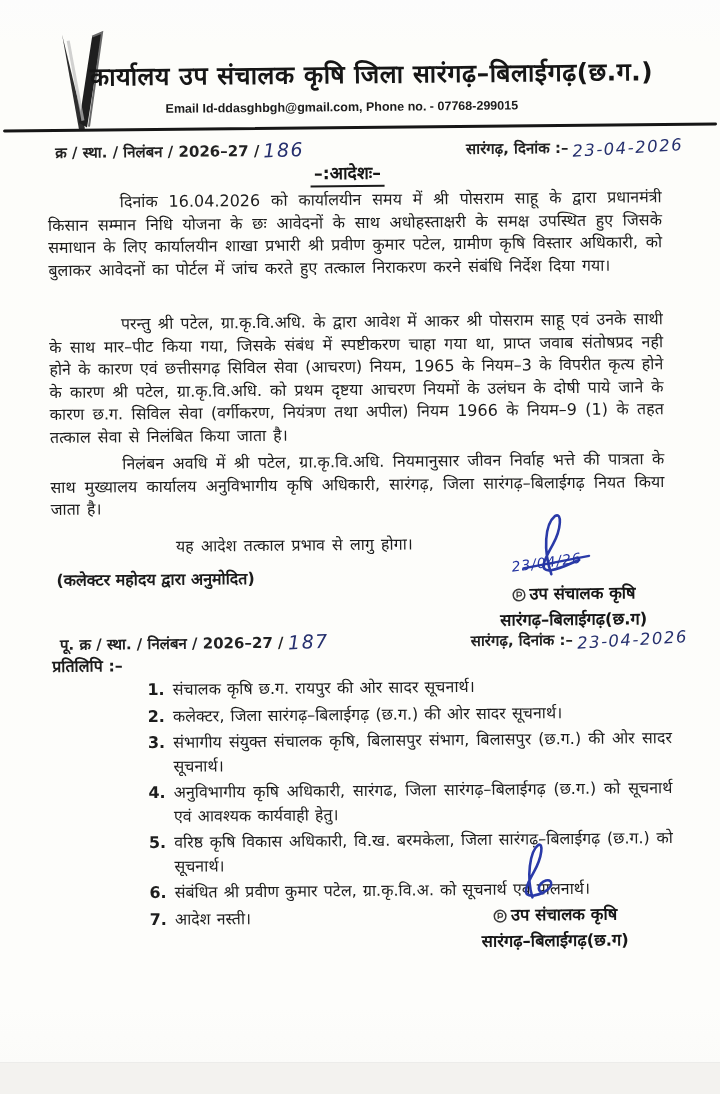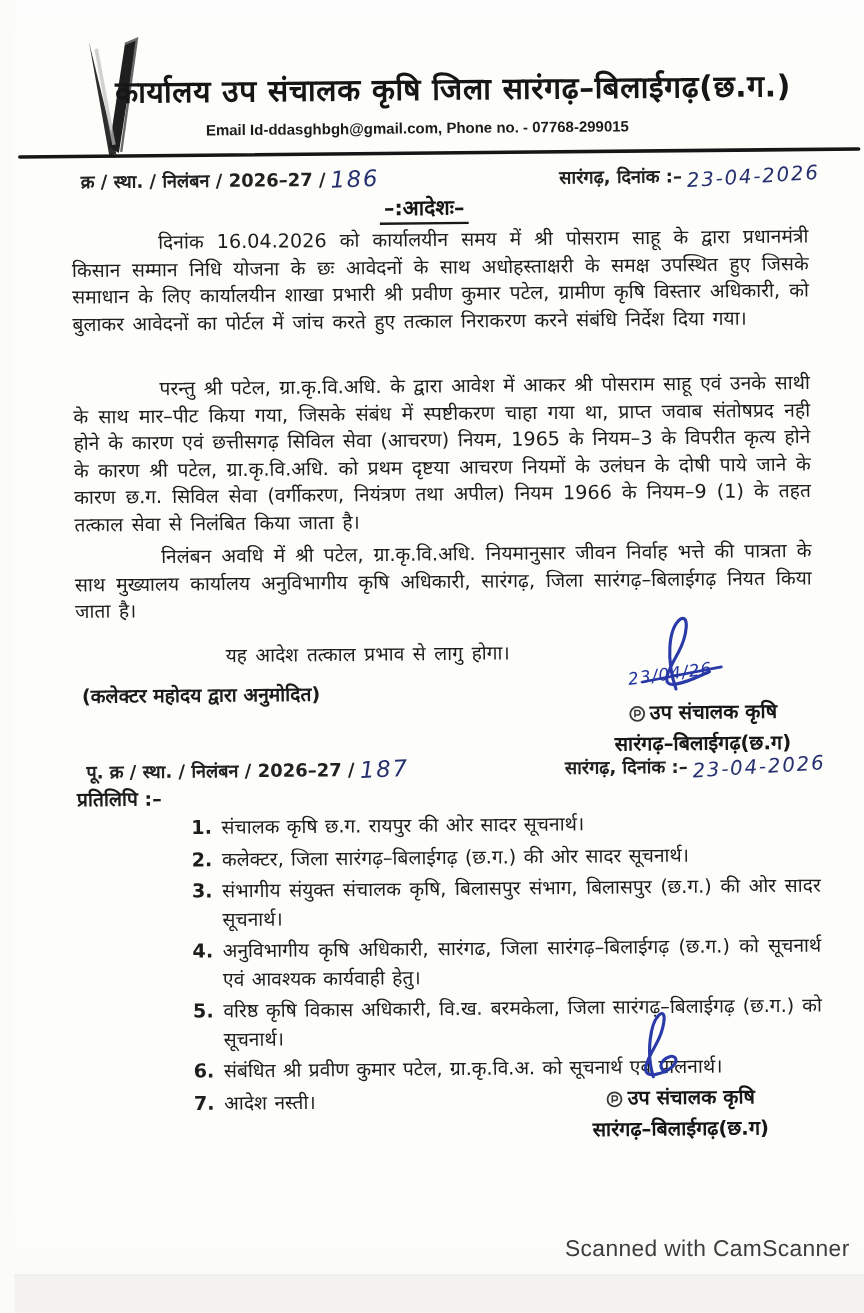--- a/index.html
+++ b/index.html
@@ -7,21 +7,20 @@
   body {
     font-family: "DejaVu Sans", sans-serif;
     background:#fbfbfa;
     position:relative;
     overflow:hidden;
     color:#1f1f1f;
   }
   .paper {
     position:absolute; inset:0;
     background:linear-gradient(180deg,#fcfcfc 0%, #fdfdfa 4%, #fdfdfb 92%, #fafaf8 100%);
-    margin-left:12px;
   }
   .content {
     position:absolute; inset:0;
     transform:rotate(-0.55deg);
     transform-origin:50% 40%;
   }
   .pin { position:absolute; left:52px; top:28px; }
 
   .office-title {
     position:absolute; top:56px; left:70px; right:40px;
@@ -237,15 +236,14 @@
               <circle cx="8" cy="8" r="6.2" fill="none" stroke="#3a3a3a" stroke-width="1.6"></circle>
               <path d="M6 11 V5 h2.6 a2 2 0 0 1 0 4 H6" fill="none" stroke="#3a3a3a" stroke-width="1.4"></path>
             </svg>
         </span><span>उप संचालक कृषि</span>
       </div>
       <div class="sig-title">सारंगढ़–बिलाईगढ़(छ.ग)</div>
     </div>
 
   </div>
 
-  <div class="camscanner">Scanned with CamScanner</div>
   <div class="bottom-strip"></div>
 </div>
 
 </body></html>

